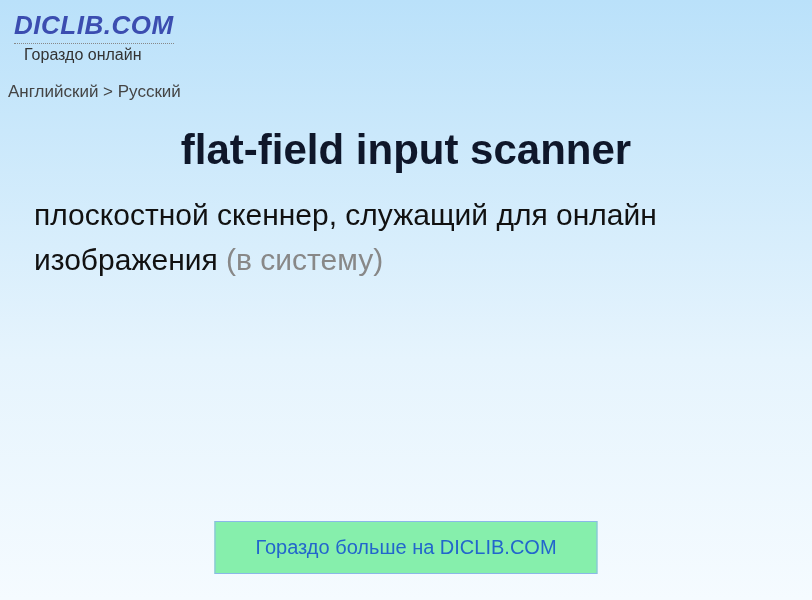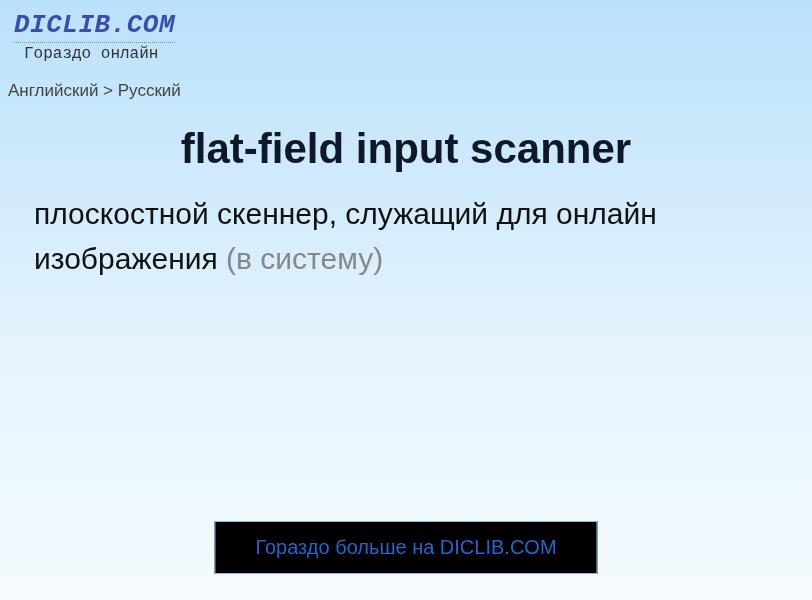--- a/index.html
+++ b/index.html
@@ -10,21 +10,20 @@
     body {
       width: 812px;
       height: 600px;
       background: linear-gradient(180deg, #bae1fa 0%, #e6f4fd 60%, #f5fbff 100%);
       font-family: Arial, Helvetica, sans-serif;
       position: relative;
       overflow: hidden;
     }
     .header {
       padding: 10px 14px 4px 14px;
-      font-family: Liberation Mono, monospace;
     }
     .logo {
       color: #3b4db0;
       font-size: 26px;
       font-weight: bold;
       font-style: italic;
       letter-spacing: 0.5px;
       border-bottom: 1px dotted #888;
       display: inline-block;
       padding-bottom: 2px;
@@ -56,21 +55,21 @@
     }
     .definition-note {
       color: #888;
     }
     .footer-link {
       position: absolute;
       bottom: 26px;
       left: 50%;
       transform: translateX(-50%);
       border: 1px solid #8bb8e8;
-      background: #000000;
+      background: #86efac;
       padding: 14px 40px;
       font-size: 20px;
       color: #2266cc;
       cursor: pointer;
     }
   </style>
 </head>
 <body>
 
 <div class="header">

